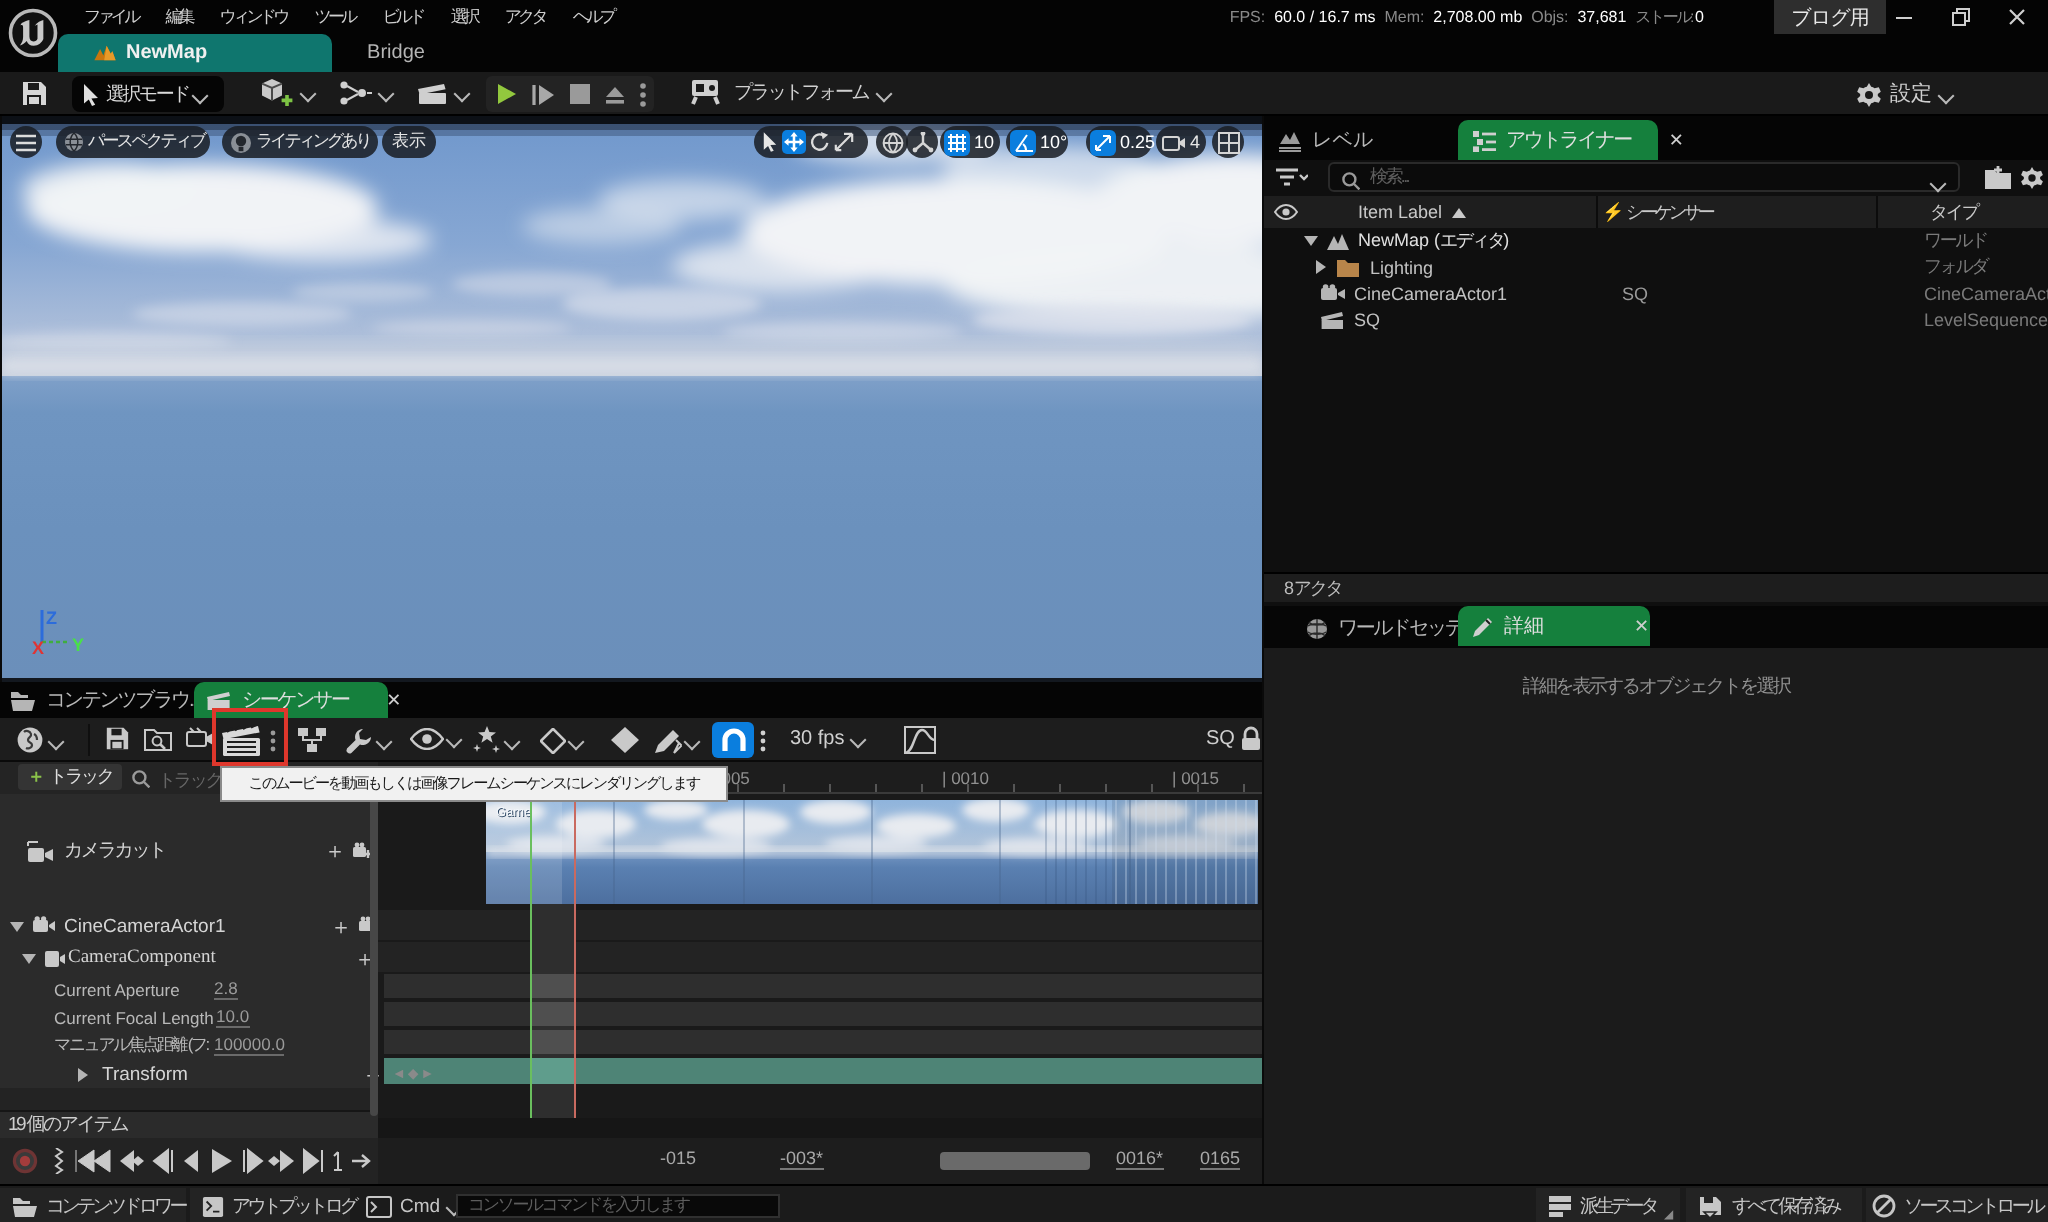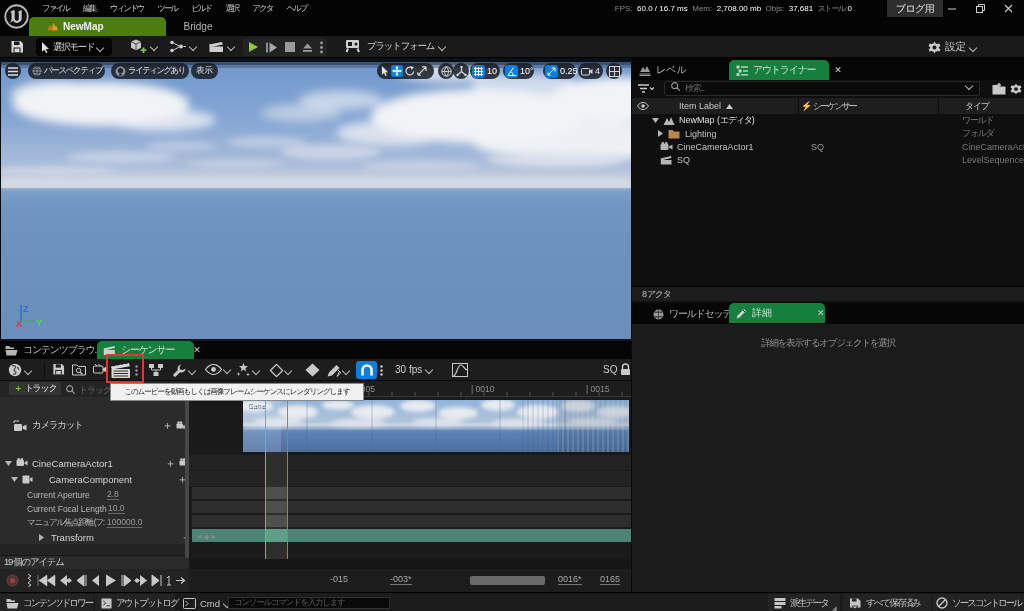--- a/index.html
+++ b/index.html
@@ -15,41 +15,41 @@
 #menubar .menus span { padding:0 7px; letter-spacing:-2px; }
 #logo { position:absolute; left:3px; top:3px; width:27px; height:27px; z-index:5; }
 #stats { position:absolute; top:0; height:17px; display:flex; align-items:center; font-size:8px; color:#fff; white-space:nowrap; }
 #stats .g { color:#8a8a8a; }
 #blogbtn { position:absolute; top:0px; height:17px; background:#2e2e2e; color:#e8e8e8; font-size:9.5px; display:flex; align-items:center; justify-content:center; white-space:nowrap; }
 .winbtn { position:absolute; top:0; height:17px; width:28px; display:flex; align-items:center; justify-content:center; color:#cfcfcf; font-size:10px; }
 
 
 #tabbar { left:0; top:17px; width:1024px; height:19px; background:#040404; }
 .doctab { position:absolute; top:0px; height:19px; display:flex; align-items:center; font-size:10.5px; white-space:nowrap; }
-#tab-newmap { left:29px; width:137px; background:#4d7c0f; border-radius:5px 5px 0 0; color:#f0f0f0; font-weight:bold; padding-left:18px; gap:5px; font-size:10px; }
+#tab-newmap { left:29px; width:137px; background:#0f766e; border-radius:5px 5px 0 0; color:#f0f0f0; font-weight:bold; padding-left:18px; gap:5px; font-size:10px; }
 #tab-bridge { left:166px; width:64px; color:#b5b5b5; justify-content:center; font-size:10px; }
 
 
 #toolbar { left:0; top:36px; width:1024px; height:22px; background:#1a1a1a; border-bottom:1px solid #000; }
 #selmode { position:absolute; left:36px; top:2px; width:76px; height:18px; white-space:nowrap; background:#050505; border-radius:4px; display:flex; align-items:center; font-size:9.5px; color:#dadada; padding-left:5px; gap:3px; }
 .tbtxt { font-size:10.5px; color:#d0d0d0; }
 .chev { display:inline-block; width:7px; height:7px; position:relative; }
 .chev:before { content:""; position:absolute; left:0; top:1px; width:5px; height:5px; border-right:1.4px solid #b9b9b9; border-bottom:1.4px solid #b9b9b9; transform:rotate(45deg); }
 #playbox { position:absolute; left:243px; top:2px; width:84px; height:18px; background:#232323; border-radius:3px; display:flex; align-items:center; justify-content:space-around; }
 
 
 #viewport { left:1px; top:58px; width:630px; height:283px; background:#6d93c0; overflow:hidden; }
 .vp-pill { position:absolute; top:5px; height:16px; background:rgba(25,28,34,0.85); border-radius:9px; display:flex; align-items:center; font-size:9px; color:#e6e6e6; padding:0 7px; gap:4px; white-space:nowrap; }
 .vp-circ { position:absolute; top:5px; width:16px; height:16px; background:rgba(25,28,34,0.85); border-radius:50%; display:flex; align-items:center; justify-content:center; }
 
 
 #rightpanel { left:632px; top:58px; width:392px; height:535px; background:#0f0f0f; }
 .ptab { position:absolute; height:20px; display:flex; align-items:center; font-size:10px; color:#b8b8b8; gap:5px; white-space:nowrap; }
 .ptab.active { background:#15803d; border-radius:5px 5px 0 0; color:#dedede; }
-#outl-search { position:absolute; left:32px; top:23px; width:316px; height:15px; background:#0b0b0b; border:1px solid #2a2a2a; border-radius:3px; display:flex; align-items:flex-start; font-size:9px; color:#5f5f5f; padding:0 6px; gap:5px; white-space:nowrap; }
+#outl-search { position:absolute; left:32px; top:23px; width:316px; height:15px; background:#0b0b0b; border:1px solid #2a2a2a; border-radius:3px; display:flex; align-items:flex-end; font-size:9px; color:#5f5f5f; padding:0 6px; gap:5px; white-space:nowrap; }
 #outl-head { position:absolute; left:0px; top:40px; width:392px; height:16px; background:#1e1e1e; font-size:9px; color:#c9c9c9; display:flex; align-items:center; white-space:nowrap; }
 .orow { position:absolute; left:0; width:392px; height:13px; display:flex; align-items:center; font-size:9px; color:#c2c2c2; white-space:nowrap; }
 .otype { position:absolute; left:330px; color:#7a7a7a; }
 #actorbar { position:absolute; left:0; top:228px; width:392px; height:15px; background:#1d1d1d; border-top:1px solid #000; font-size:9px; color:#bdbdbd; display:flex; align-items:center; padding-left:10px; }
 #detailbody { position:absolute; left:0; top:266px; width:392px; height:269px; background:#1b1b1b; }
 
 
 #seq { left:0; top:341px; width:631px; height:251px; background:#161616; }
 #seqtabs { position:absolute; left:0; top:0; width:631px; height:18px; background:#050505; }
 #seqtoolbar { position:absolute; left:0; top:18px; width:631px; height:22px; background:#1d1d1d; border-bottom:1px solid #0a0a0a; }
@@ -789,21 +789,21 @@
         </svg>
     </div>
     <div class="abs row" style="left:0; top:74px; width:189px; height:16px;">
       <svg style="margin-left:11px;" width="7" height="5" viewBox="0 0 7 5">
           <path d="M0 0 H7 L3.5 5 Z" fill="#b5b5b5"></path>
         </svg>
       <svg style="margin-left:4px;" width="11" height="9" viewBox="0 0 11 9">
           <rect x="0.5" y="0.5" width="7" height="8" rx="1" fill="#c9c9c9"></rect>
           <path d="M8 3.5 L10.5 2 V7 L8 5.5 Z" fill="#c9c9c9"></path>
         </svg>
-      <span style="margin-left:16px; font-size:9.5px; color:#d5d5d5;">CameraComponent</span>
+      <span style="margin-left:1px; font-size:9.5px; color:#d5d5d5;font-family:Liberation Serif, serif;">CameraComponent</span>
       <span style="position:absolute; left:177px; color:#c9c9c9; font-size:11px;">＋</span>
     </div>
     <div class="abs row prow" style="left:0; top:91px;">
       <span style="margin-left:27px;">Current Aperture</span>
       <span class="pval" style="left:107px;">2.8</span>
     </div>
     <div class="abs row prow" style="left:0; top:105px;">
       <span style="margin-left:27px;">Current Focal Length</span>
       <span class="pval" style="left:108px;">10.0</span>
     </div>

